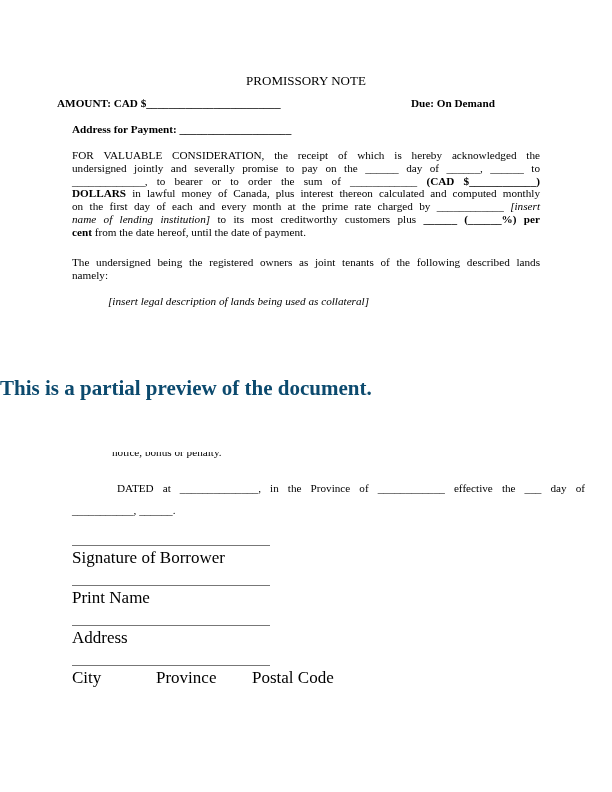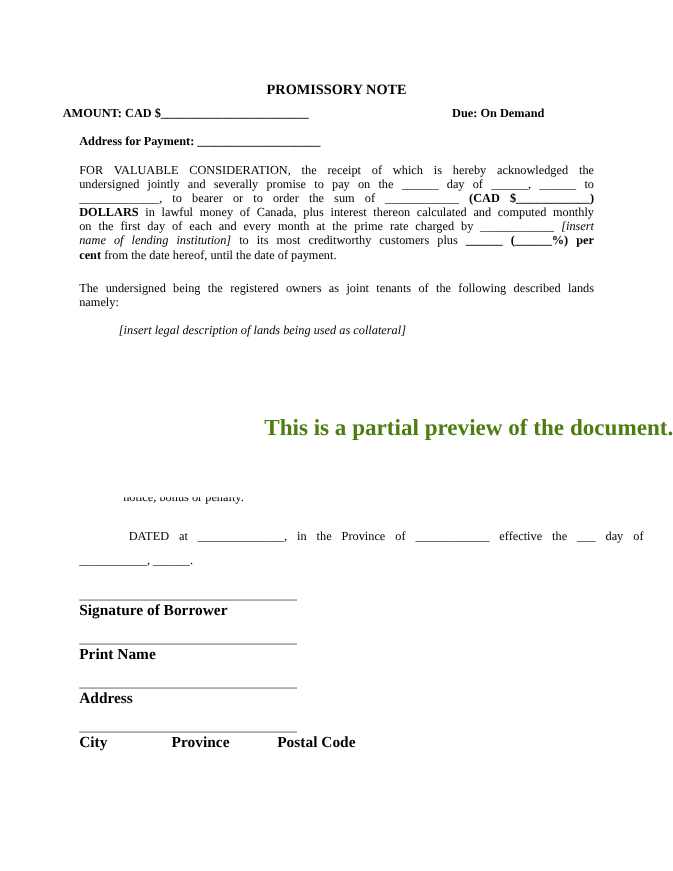--- a/index.html
+++ b/index.html
@@ -1,39 +1,39 @@
 <!DOCTYPE html>
 <html><head>
 <meta charset="utf-8">
 <style>
   html, body { margin: 0; padding: 0; background: #ffffff; }
   body { width: 612px; height: 792px; position: relative; overflow: hidden;
          font-family: "Liberation Serif", "DejaVu Serif", serif; color: #000; }
   .page { position: absolute; left: 0; top: 0; width: 612px; height: 792px; background: #fff; }
   .abs { position: absolute; }
-  .title { left: 0; width: 612px; top: 73px; text-align: center; font-weight: bold; font-size: 13px; }
+  .title { left: 0; width: 612px; top: 73px; text-align: center; font-weight: normal; font-size: 13px; }
   .bold { font-weight: bold; }
   .amount { left: 57px; top: 97px; font-weight: bold; font-size: 11.2px; }
   .due { left: 411px; top: 97px; font-weight: bold; font-size: 11.2px; }
   .addr { left: 72px; top: 123px; font-weight: bold; font-size: 11.2px; }
   .para { left: 72px; width: 468px; font-size: 11.2px; line-height: 12.8px; text-align: justify; }
   .para .line { display: block; text-align: justify; text-align-last: justify; white-space: nowrap; }
   .para .line.last { text-align-last: left; }
   .ital { font-style: italic; }
   .p1 { top: 149px; }
   .p2 { top: 256px; }
   .collateral { left: 108px; top: 295px; font-style: italic; font-size: 11.2px; }
-  .preview { left: 0; width: 612px; top: 376px; text-align: right; color: #4d7c0f;
+  .preview { left: 0; width: 612px; top: 376px; text-align: left; color: #0c4a6e;
              font-weight: bold; font-size: 21px; }
   .clipped { left: 72px; top: 452px; width: 200px; height: 14px; overflow: hidden; font-size: 11.2px; margin-left: 40px; }
   .clipped span { position: relative; top: -6px; }
   .dated { left: 72px; width: 468px; top: 482px; font-size: 11.2px; text-align: justify; text-align-last: justify; white-space: nowrap; margin-left: 45px; }
   .dated2 { left: 72px; top: 504px; font-size: 11.2px; text-align: center; }
   .sigline { left: 72px; width: 198px; border-top: 1px solid #777; height: 0; }
-  .siglabel { left: 72px; font-size: 14px; font-weight: bold; }
+  .siglabel { left: 72px; font-size: 17px; }
 </style>
 </head>
 <body>
 
 <div class="page">
 
   <div class="abs title">PROMISSORY NOTE</div>
 
   <div class="abs amount">AMOUNT: CAD $________________________</div>
   <div class="abs due">Due:  On Demand</div>

